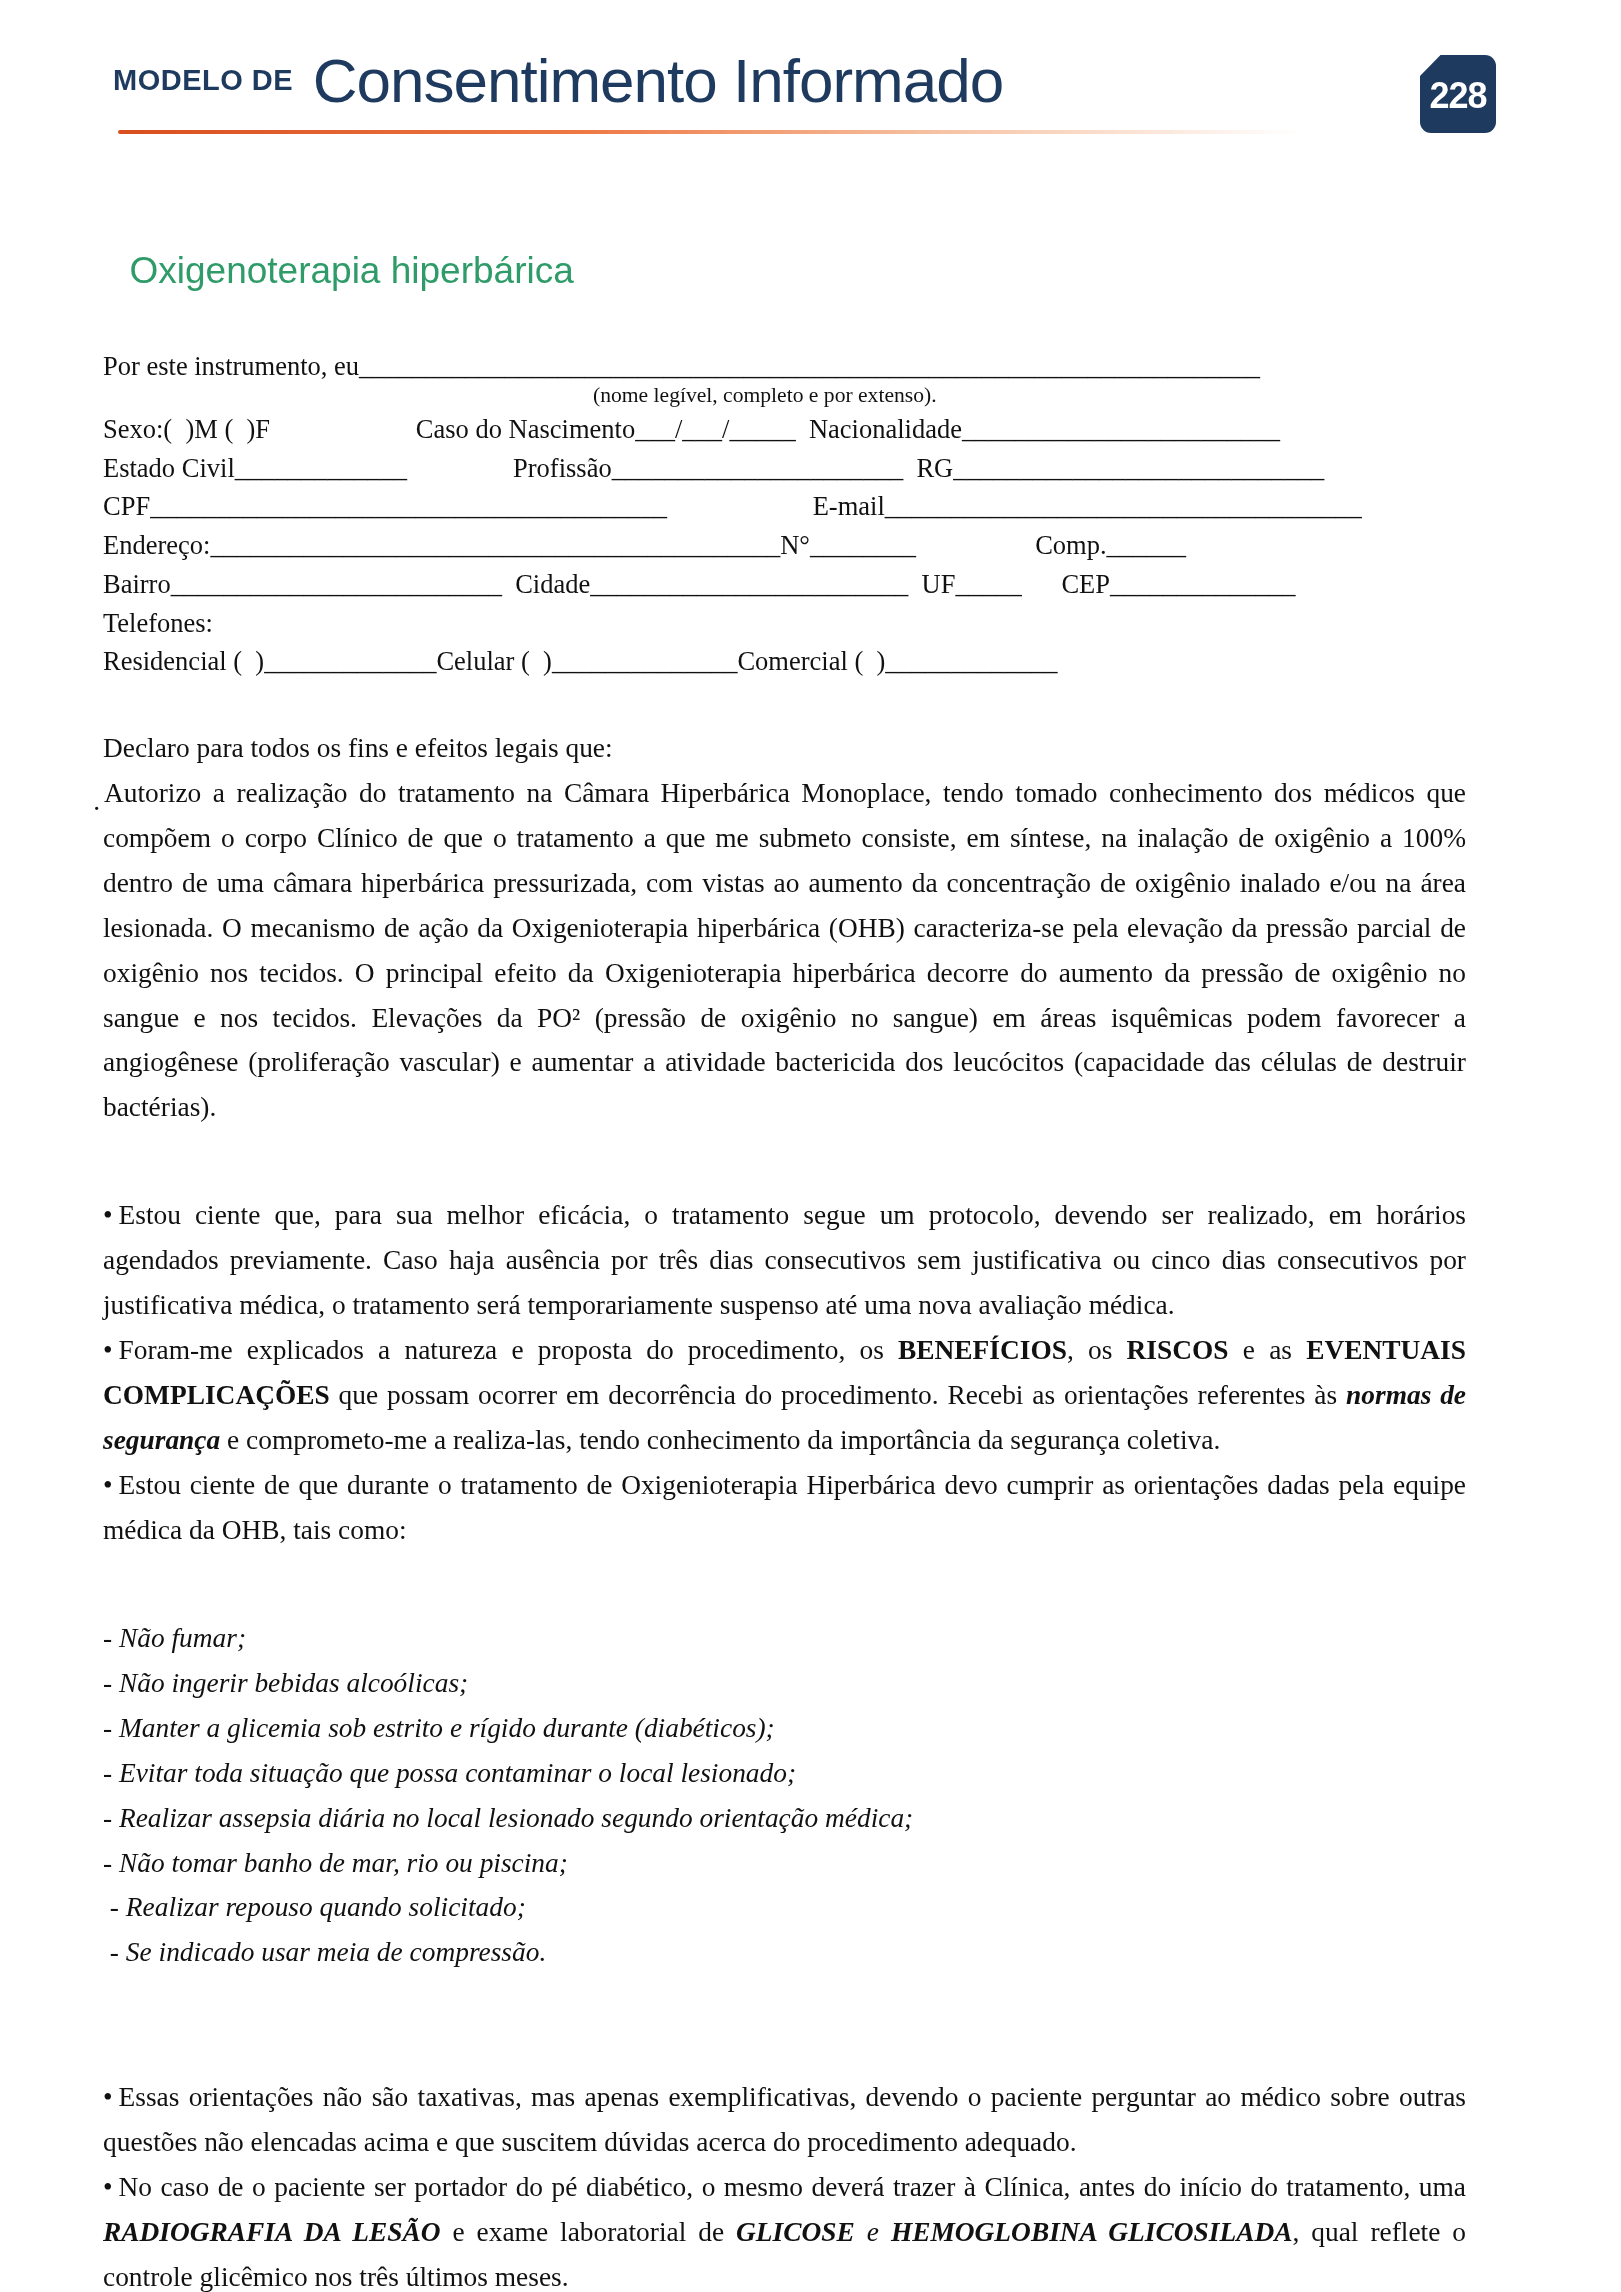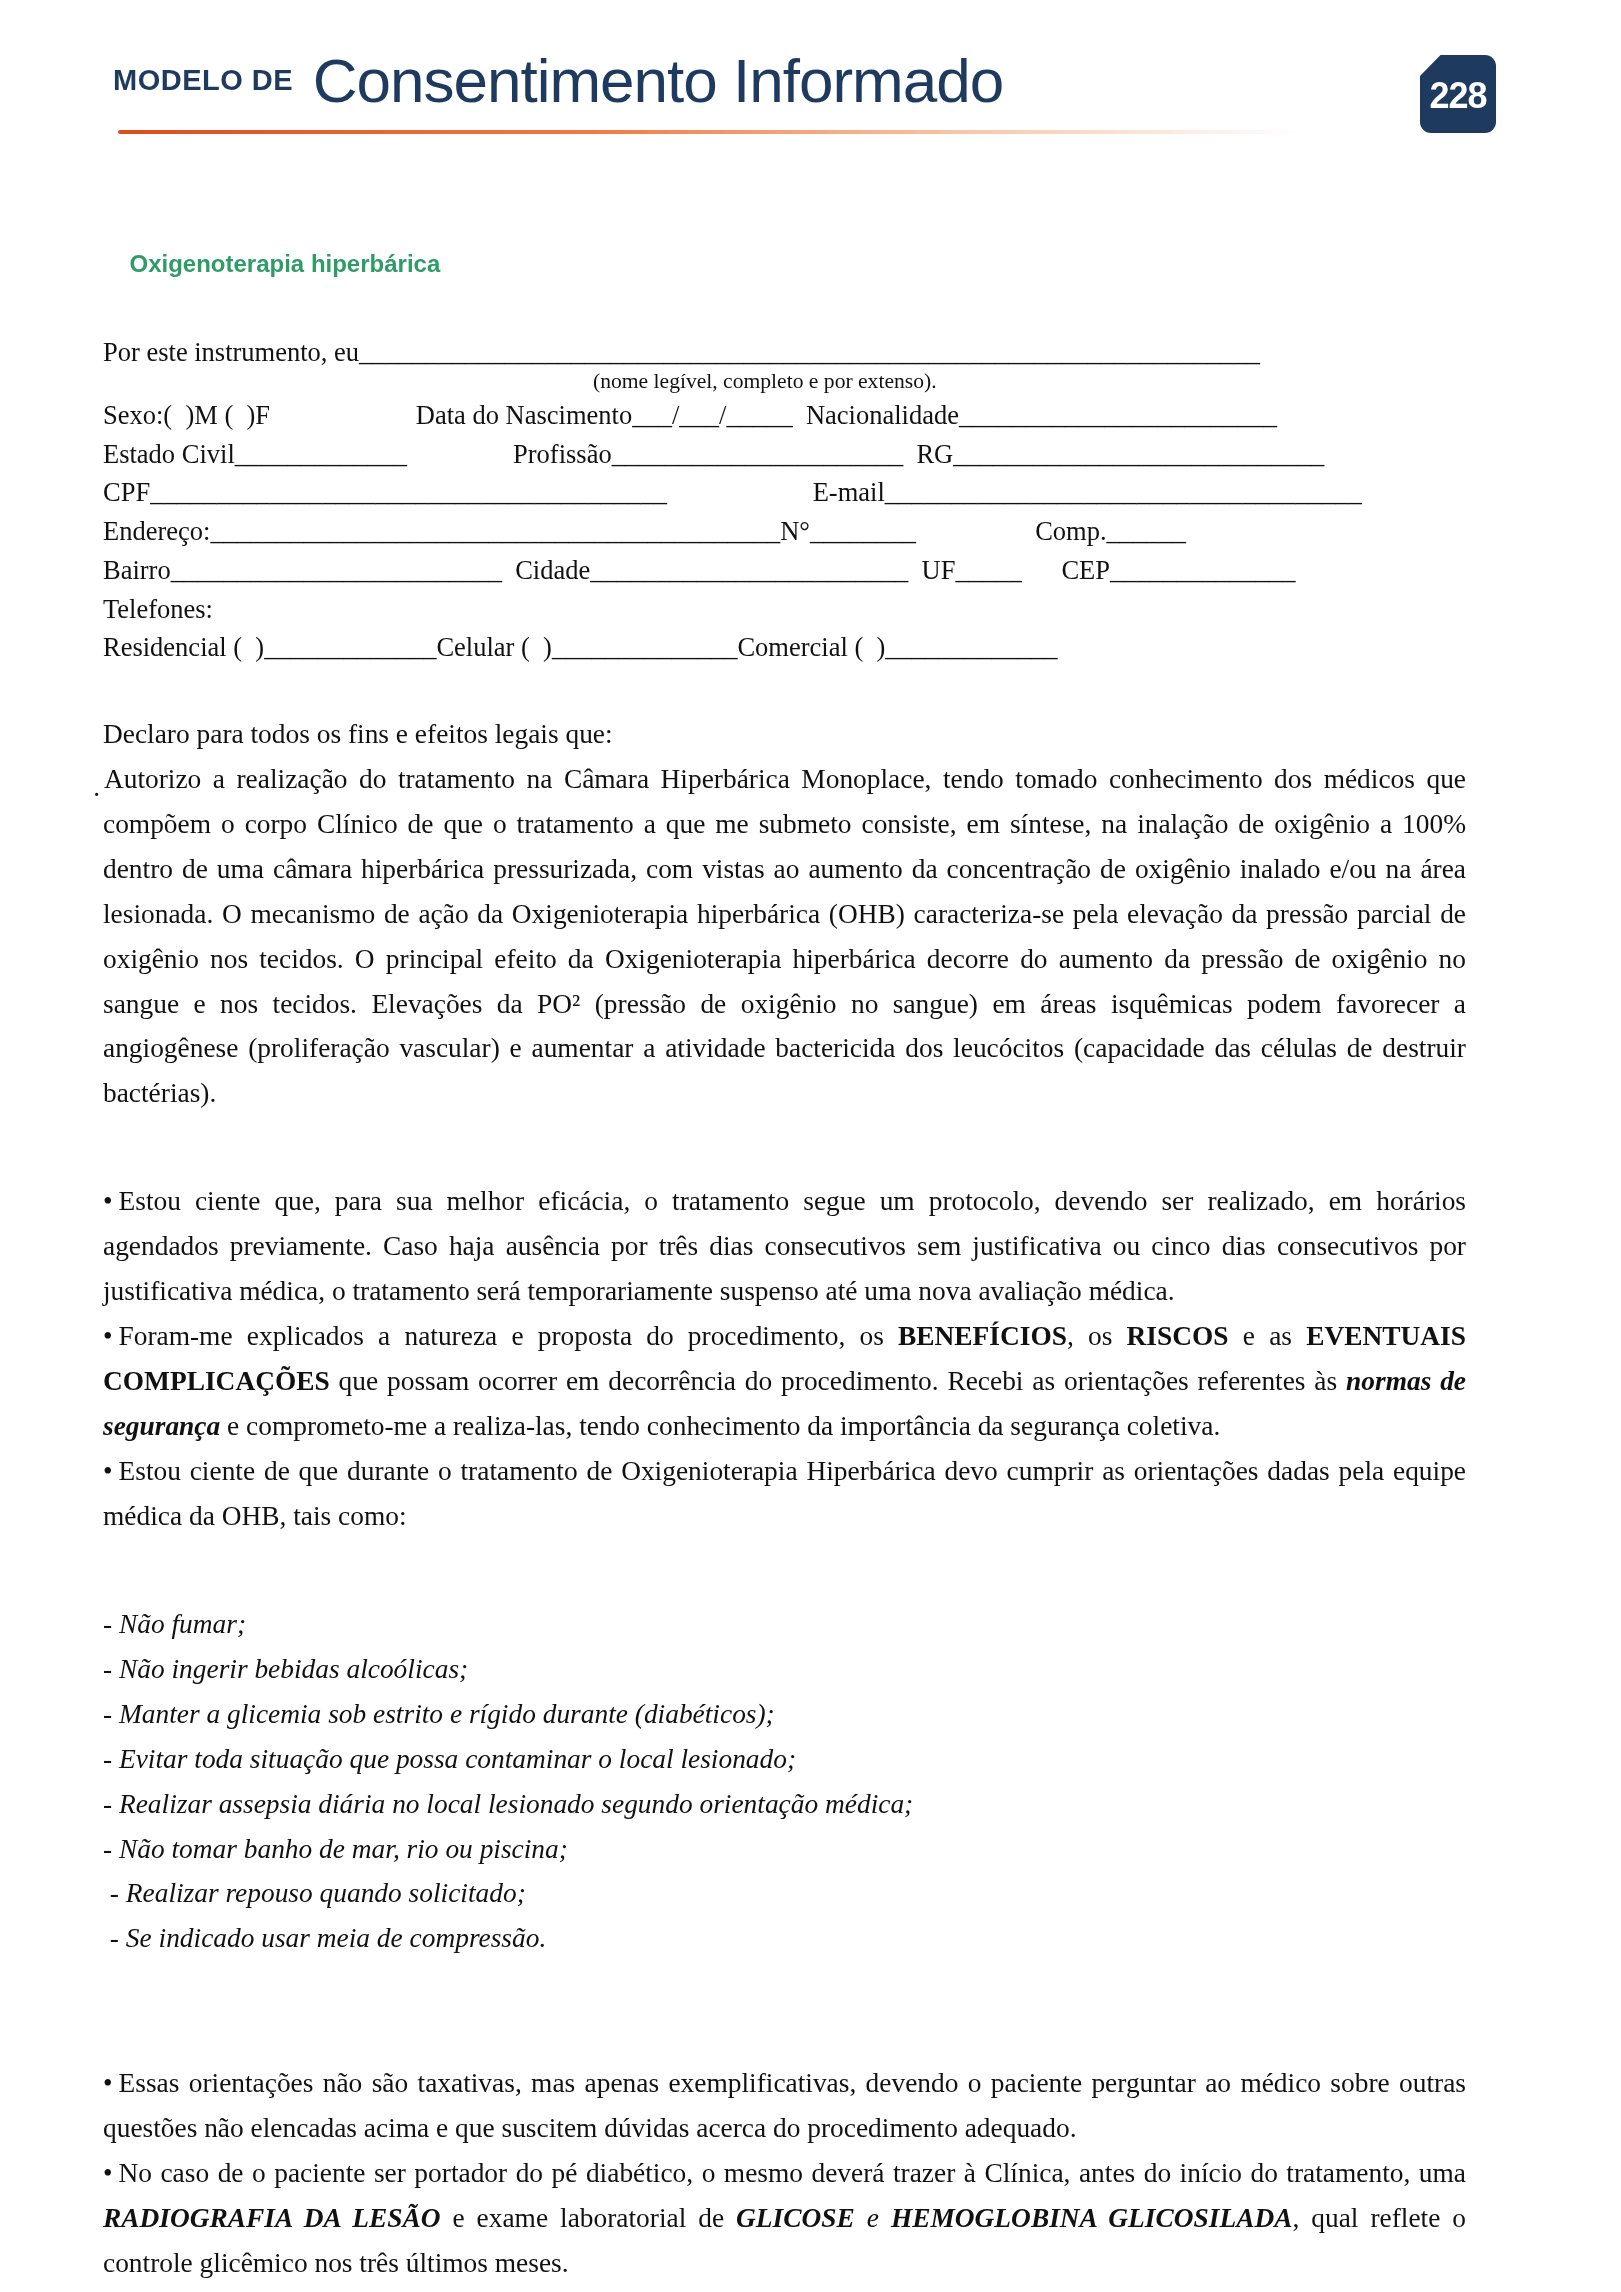--- a/index.html
+++ b/index.html
@@ -37,21 +37,21 @@
   .badge span{
     font-family:"Liberation Sans", sans-serif;
     font-weight:700;font-size:36px;color:#ffffff;letter-spacing:-1px;
     transform:translateY(2px);
   }
   
   .content{padding:0 155px 0 103px;}
   .section-heading{
     margin:116px 0 0 26.5px;
     font-family:"Liberation Sans", sans-serif;
-    font-weight:700;font-size:24px;
+    font-weight:400;font-size:37px;
     color:var(--green,#2e9b68);
   }
   
   .form{margin-top:55px;font-size:26.5px;line-height:1.46;}
   .form-line{white-space:nowrap;overflow:hidden;}
   .form-line.small{
     font-size:21.6px;line-height:1.15;
     margin-left:490px;margin-top:-2px;margin-bottom:2px;
   }
   
@@ -83,21 +83,21 @@
     </div>
   </header>
 
   <main class="content">
     <h2 class="section-heading">Oxigenoterapia hiperbárica</h2>
 
     <section class="form">
       <div id="form-lines">
           <div class="form-line">Por este instrumento, eu____________________________________________________________________</div>
           <div class="form-line small">(nome legível, completo e por extenso).</div>
-          <div class="form-line">Sexo:( )M ( )F           Data do Nascimento___/___/_____ Nacionalidade________________________</div>
+          <div class="form-line">Sexo:( )M ( )F           Caso do Nascimento___/___/_____ Nacionalidade________________________</div>
           <div class="form-line">Estado Civil_____________        Profissão______________________ RG____________________________</div>
           <div class="form-line">CPF_______________________________________           E-mail____________________________________</div>
           <div class="form-line">Endereço:___________________________________________N°________         Comp.______</div>
           <div class="form-line">Bairro_________________________ Cidade________________________ UF_____   CEP______________</div>
           <div class="form-line">Telefones:</div>
           <div class="form-line">Residencial ( )_____________Celular ( )______________Comercial ( )_____________</div>
         </div>
     </section>
 
     <section class="body-text">

